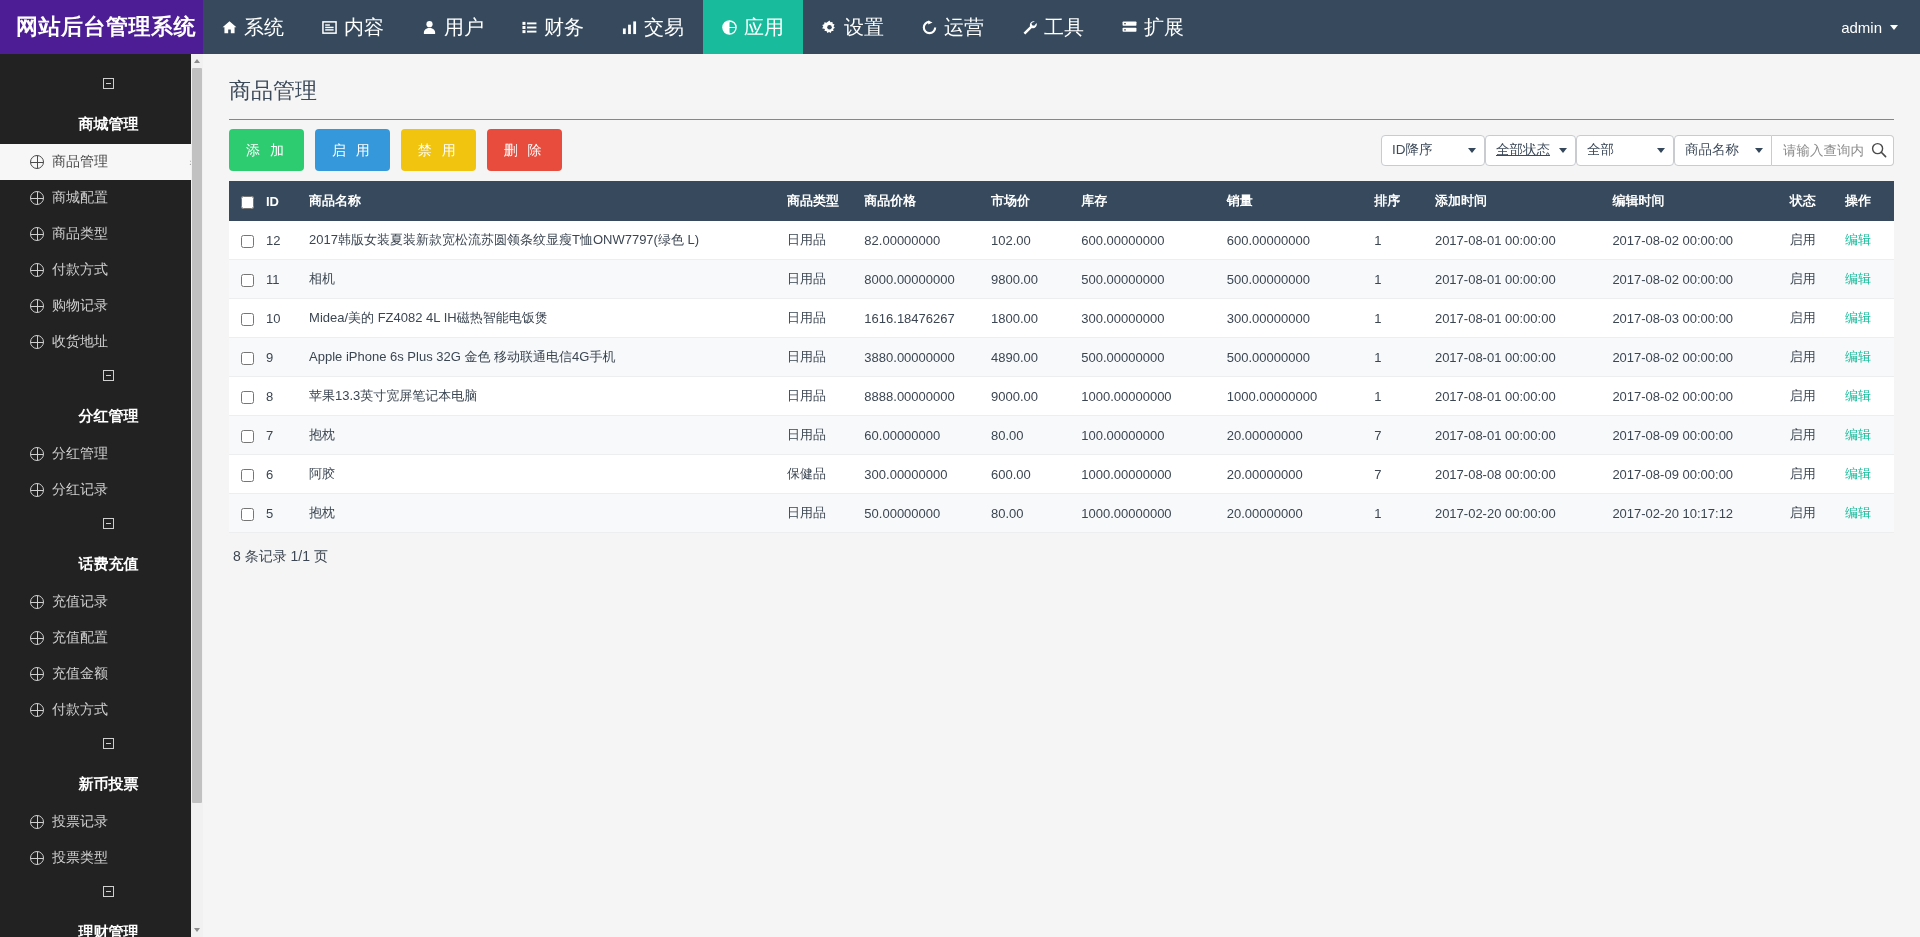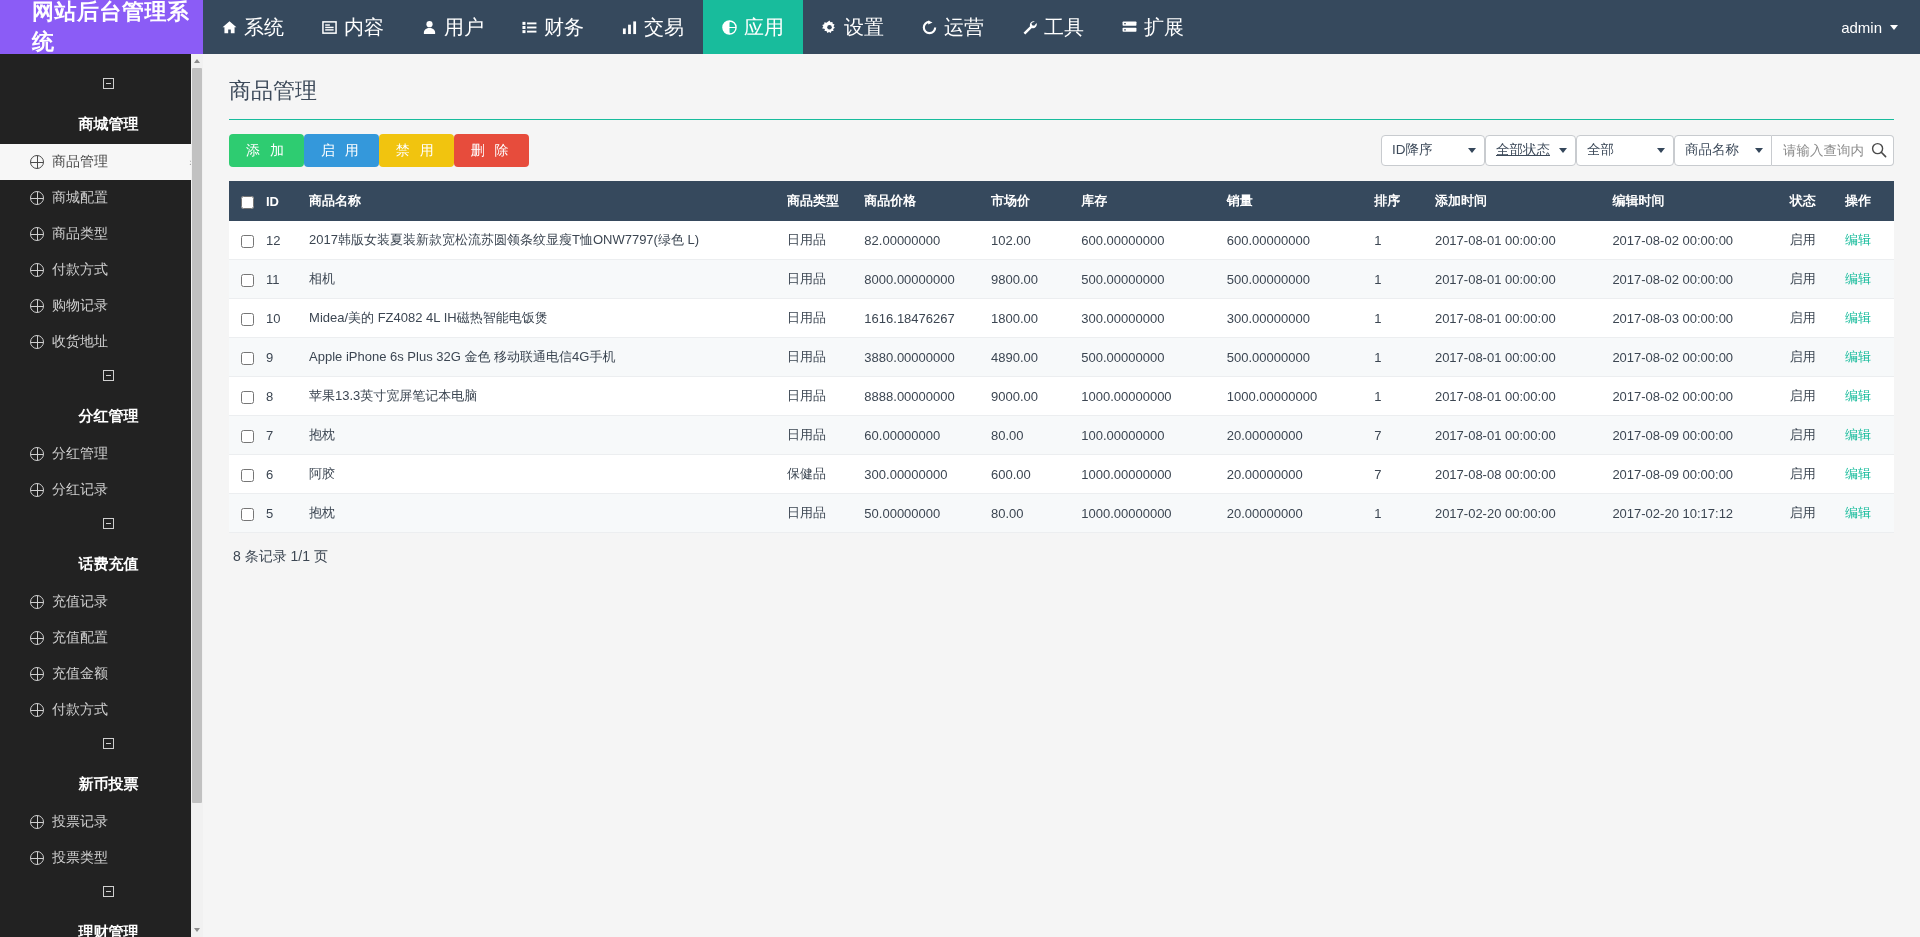--- a/index.html
+++ b/index.html
@@ -21,26 +21,26 @@
     background: #36495d;
     color: #fff;
     position: relative;
     z-index: 30;
   }
   .brand {
     width: 203px;
     min-width: 203px;
     display: flex;
     align-items: center;
-    padding-left: 32px;
+    padding-left: 16px;
     font-size: 22px;
     font-weight: bold;
     letter-spacing: 0.5px;
     color: #ffffff;
-    background: #8b5cf6;
+    background: #4c1d95;
   }
   .navitems { display: flex; align-items: stretch; }
   .navitem {
     display: flex;
     align-items: center;
     gap: 7px;
     padding: 0 19px;
     font-size: 20px;
     color: #ffffff;
     cursor: pointer;
@@ -217,22 +217,23 @@
     align-items: center;
     margin-bottom: 14px;
     height: 34px;
   }
   .btn {
     border: none;
     border-radius: 4px;
     color: #ffffff;
     font-size: 14px;
     padding: 0 17px;
-    height: 33px;
+    height: 42px;
     line-height: 33px;
+    margin-right: 11px;
     cursor: pointer;
     letter-spacing: 3px;
     font-family: "Liberation Sans", "DejaVu Sans", sans-serif;
   }
   .btn-add    { background: #2ecc71; }
   .btn-enable { background: #3498db; }
   .btn-disable{ background: #f1c40f; }
   .btn-delete { background: #e74c3c; }
 
   .filters {

